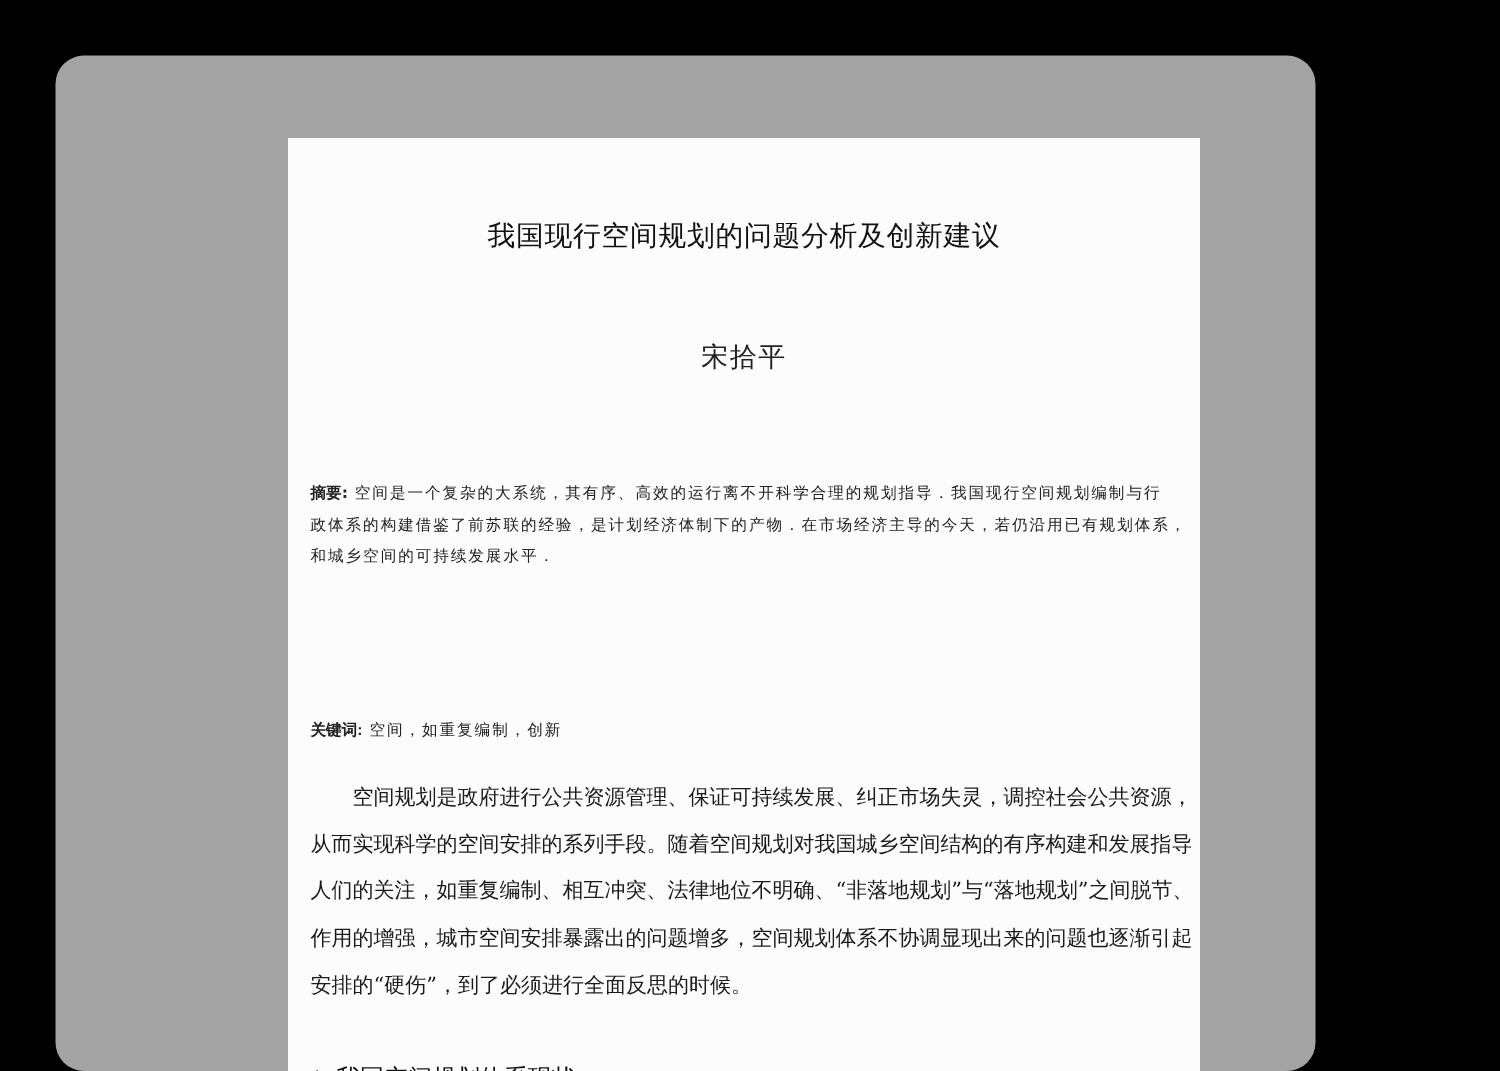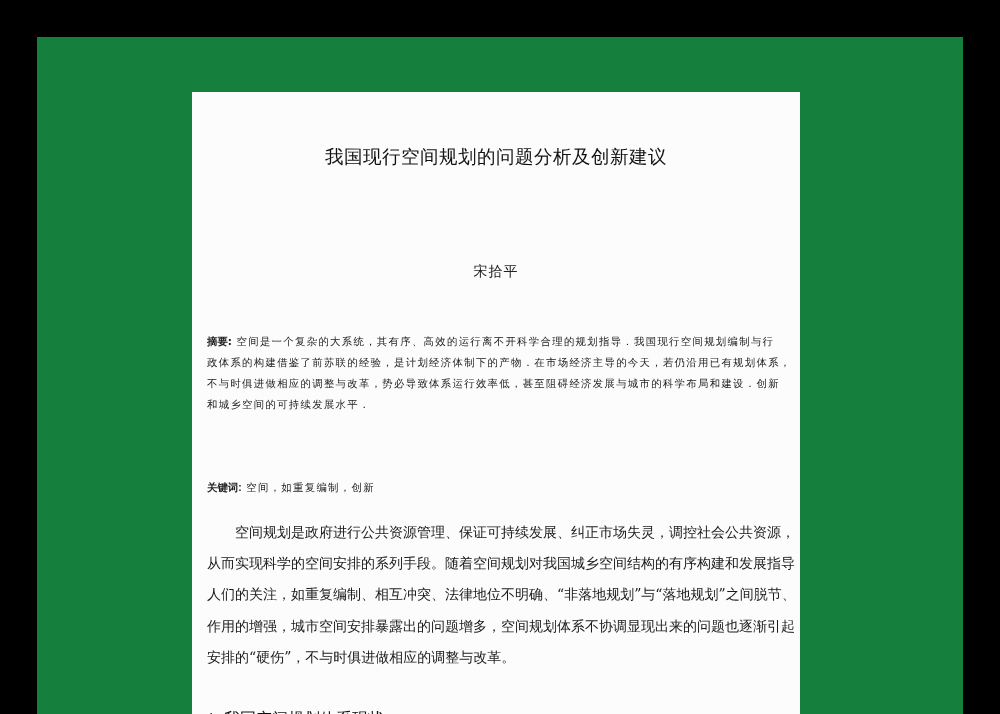--- a/index.html
+++ b/index.html
@@ -13,23 +13,24 @@
   .viewer {
     position: relative;
     width: 1000px;
     height: 714px;
     background: #000000;
   }
   .page {
     position: absolute;
     left: 37px;
     top: 37px;
-    width: 926px;
+    width: 840px;
     height: 677px;
-    background: #15803d;
+    background: #a3a3a3;
+    border-radius: 19px;
   }
   .content {
     position: absolute;
     left: 155px;
     top: 55px;
     width: 608px;
     height: 622px;
     background: #fcfcfc;
     font-family: "DejaVu Serif", "Liberation Serif", serif;
     color: #1a1a1a;
@@ -45,36 +46,34 @@
     letter-spacing: 0.5px;
     color: #111;
     white-space: nowrap;
   }
   .author {
     position: absolute;
     left: 0;
     top: 134px;
     width: 608px;
     text-align: center;
-    font-size: 14px;
+    font-size: 18px;
     letter-spacing: 1px;
     color: #222;
-    margin-top: 37px;
   }
   .abstract {
     position: absolute;
     left: 15px;
     top: 227px;
     width: 580px;
     font-size: 10.4px;
     line-height: 21px;
     color: #222;
     letter-spacing: 1.3px;
     text-align: justify;
-    margin-top: 12px;
   }
   .abstract .line { display: block; white-space: nowrap; }
   .abstract .label {
     font-family: "DejaVu Sans", "Liberation Sans", sans-serif;
     font-weight: bold;
     letter-spacing: 0;
   }
   .keywords {
     position: absolute;
     left: 15px;
@@ -122,35 +121,34 @@
   <div class="page">
     <div class="content">
 
       <div class="title">我国现行空间规划的问题分析及创新建议</div>
 
       <div class="author">宋拾平</div>
 
       <div class="abstract">
         <span class="line"><span class="label">摘要:</span> <span>空间是一个复杂的大系统，其有序、高效的运行离不开科学合理的规划指导．我国现行空间规划编制与行</span></span>
         <span class="line">政体系的构建借鉴了前苏联的经验，是计划经济体制下的产物．在市场经济主导的今天，若仍沿用已有规划体系，</span>
-        <span class="line">不与时俱进做相应的调整与改革，势必导致体系运行效率低，甚至阻碍经济发展与城市的科学布局和建设．创新</span>
         <span class="line">和城乡空间的可持续发展水平．</span>
       </div>
 
       <div class="keywords">
         <span class="label">关键词:</span>
         <span>空间，如重复编制，创新</span>
       </div>
 
       <div class="body-text">
         <span class="line indent">空间规划是政府进行公共资源管理、保证可持续发展、纠正市场失灵，调控社会公共资源，</span>
         <span class="line">从而实现科学的空间安排的系列手段。随着空间规划对我国城乡空间结构的有序构建和发展指导</span>
         <span class="line">人们的关注，如重复编制、相互冲突、法律地位不明确、“非落地规划”与“落地规划”之间脱节、</span>
         <span class="line">作用的增强，城市空间安排暴露出的问题增多，空间规划体系不协调显现出来的问题也逐渐引起</span>
-        <span class="line">安排的“硬伤”，不与时俱进做相应的调整与改革。</span>
+        <span class="line">安排的“硬伤”，到了必须进行全面反思的时候。</span>
       </div>
 
       <div class="h1">
         <span class="num">1</span><span>我国空间规划体系现状</span>
       </div>
 
     </div>
   </div>
 </div>
 

